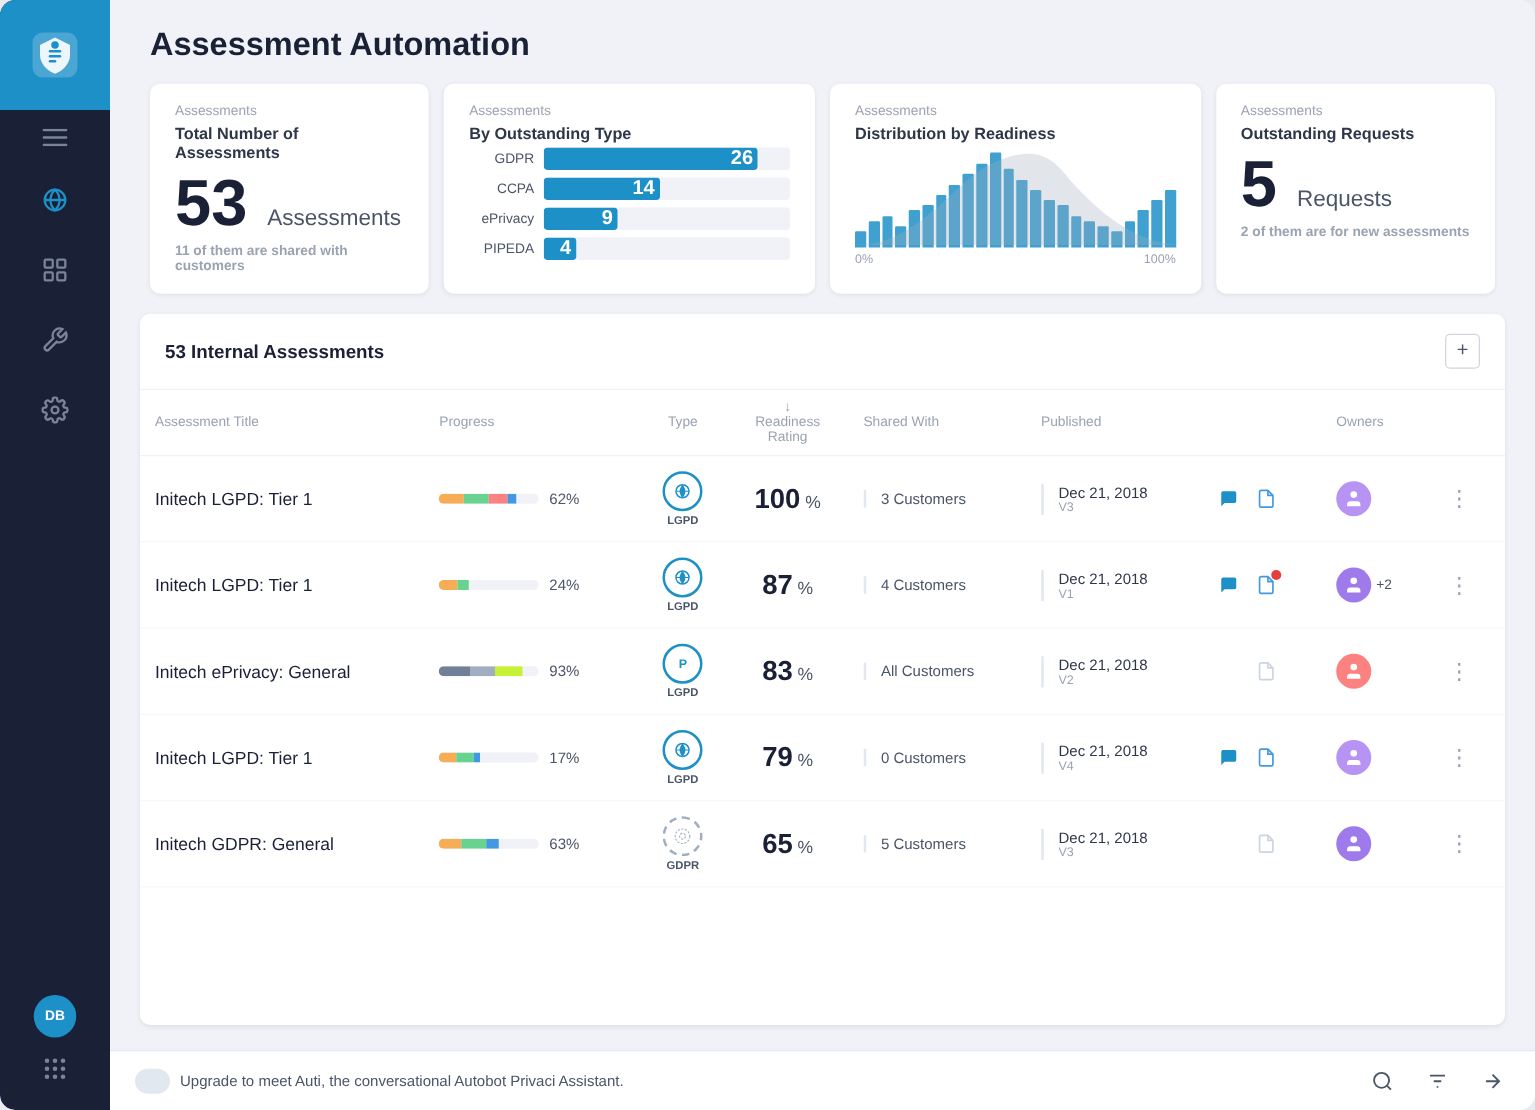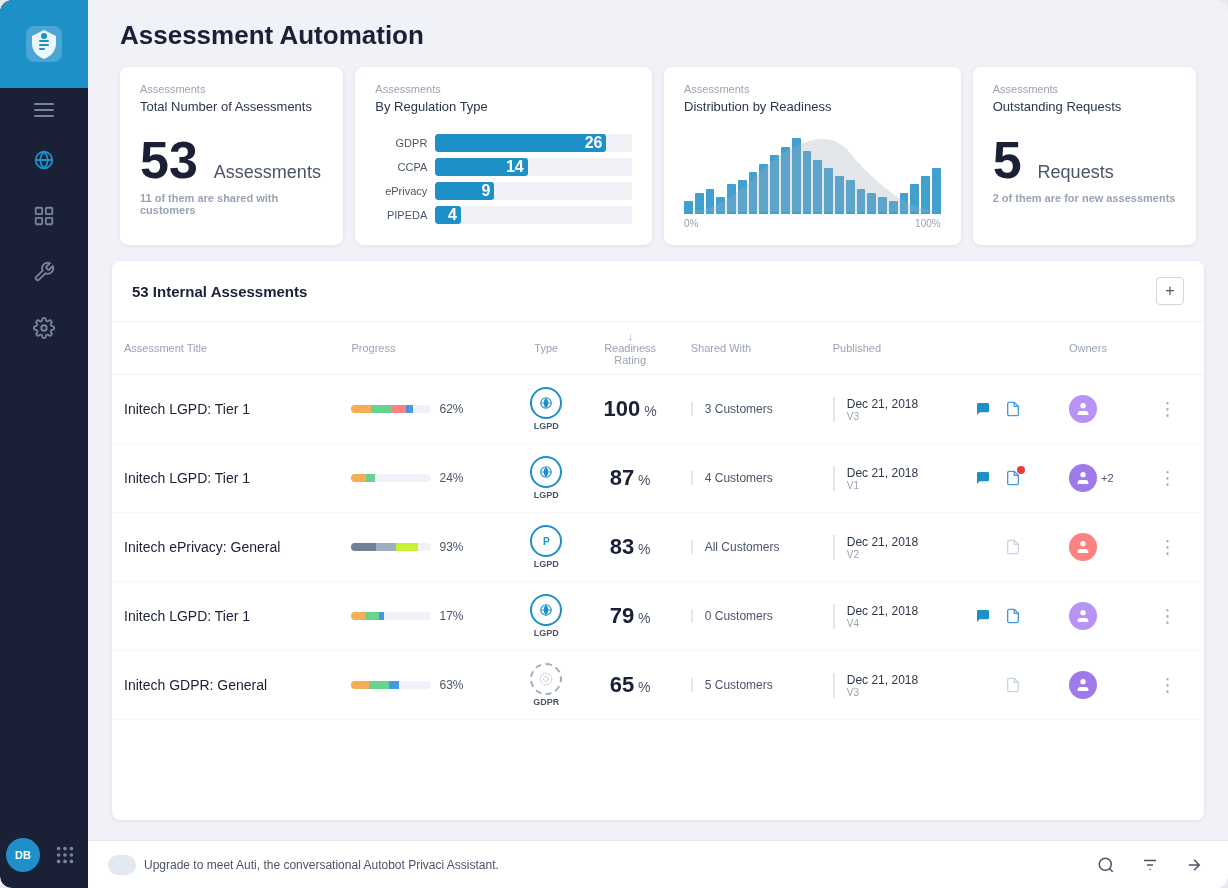--- a/index.html
+++ b/index.html
@@ -9,34 +9,34 @@
 
     
     .sidebar { width: 88px; background: #1a2035; display: flex; flex-direction: column; align-items: center; padding: 0; flex-shrink: 0; }
     .sidebar-logo { width: 88px; height: 88px; background: #1e90c8; display: flex; align-items: center; justify-content: center; flex-shrink: 0; }
     .sidebar-logo svg { width: 44px; height: 44px; }
     .sidebar-menu-toggle { width: 88px; height: 44px; display: flex; align-items: center; justify-content: center; cursor: pointer; }
     .sidebar-icon { width: 88px; height: 56px; display: flex; align-items: center; justify-content: center; cursor: pointer; color: #7a8499; transition: color 0.2s; }
     .sidebar-icon:hover, .sidebar-icon.active { color: #1e90c8; }
     .sidebar-icon svg { width: 22px; height: 22px; }
     .sidebar-spacer { flex: 1; }
-    .sidebar-bottom { display: flex; flex-direction: row; align-items: center; padding-bottom: 16px; gap: 8px; }
+    .sidebar-bottom { display: flex; flex-direction: column; align-items: center; padding-bottom: 16px; gap: 8px; }
     .sidebar-avatar { width: 34px; height: 34px; border-radius: 50%; background: #1e90c8; display: flex; align-items: center; justify-content: center; color: white; font-size: 11px; font-weight: 700; cursor: pointer; }
     .sidebar-dots { width: 34px; height: 34px; display: flex; align-items: center; justify-content: center; cursor: pointer; color: #7a8499; }
 
     
     .main { flex: 1; display: flex; flex-direction: column; background: #f0f2f7; overflow: hidden; }
     .main-header { padding: 20px 32px 16px; background: #f0f2f7; }
     .main-header h1 { font-size: 26px; font-weight: 600; color: #1a2035; }
 
     
     .stats-row { display: flex; gap: 12px; padding: 0 32px 16px; }
     .stat-card { background: white; border-radius: 8px; padding: 16px 20px; flex: 1; min-width: 0; box-shadow: 0 1px 4px rgba(0,0,0,0.08); }
     .stat-card-label { font-size: 11px; color: #9aa3b2; margin-bottom: 4px; }
-    .stat-card-title { font-size: 13px; font-weight: 400; color: #2d3748; margin-bottom: 20px; }
+    .stat-card-title { font-size: 13px; font-weight: 700; color: #2d3748; margin-bottom: 4px; }
     .stat-big-number { font-size: 52px; font-weight: 700; color: #1a2035; line-height: 1; }
     .stat-unit { font-size: 18px; font-weight: 500; color: #4a5568; margin-left: 8px; }
     .stat-sub { font-size: 11px; color: #9aa3b2; margin-top: 6px; font-weight: bold; }
 
     
     .bar-chart { display: flex; flex-direction: column; gap: 6px; }
     .bar-row { display: flex; align-items: center; gap: 8px; }
     .bar-label { font-size: 11px; color: #4a5568; width: 52px; text-align: right; flex-shrink: 0; }
     .bar-track { flex: 1; height: 18px; background: #f0f2f7; border-radius: 3px; position: relative; overflow: hidden; }
     .bar-fill { height: 100%; background: #1e90c8; border-radius: 3px; display: flex; align-items: center; justify-content: flex-end; padding-right: 4px; }
@@ -196,21 +196,21 @@
         <div class="stat-card-title">Total Number of Assessments</div>
         <div style="display:flex;align-items:baseline;gap:8px;margin-top:8px;">
           <span class="stat-big-number">53</span>
           <span class="stat-unit">Assessments</span>
         </div>
         <div class="stat-sub">11 of them are shared with customers</div>
       </div>
 
       <div class="stat-card" style="flex:1.4;">
         <div class="stat-card-label">Assessments</div>
-        <div class="stat-card-title">By Regulation Type</div>
+        <div class="stat-card-title">By Outstanding Type</div>
         <div class="bar-chart">
           <div class="bar-row">
             <span class="bar-label">GDPR</span>
             <div class="bar-track">
               <div class="bar-fill" style="width:87%;">
                 <span class="bar-val">26</span>
               </div>
             </div>
           </div>
           <div class="bar-row">

